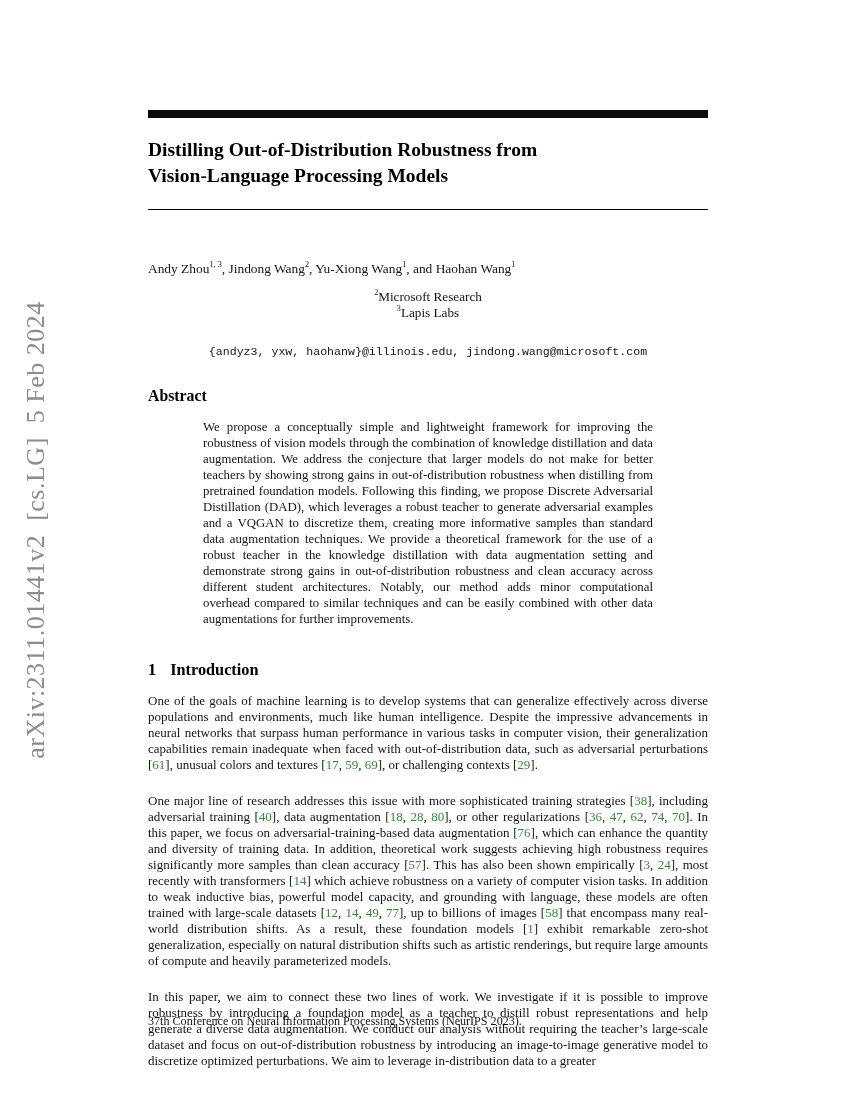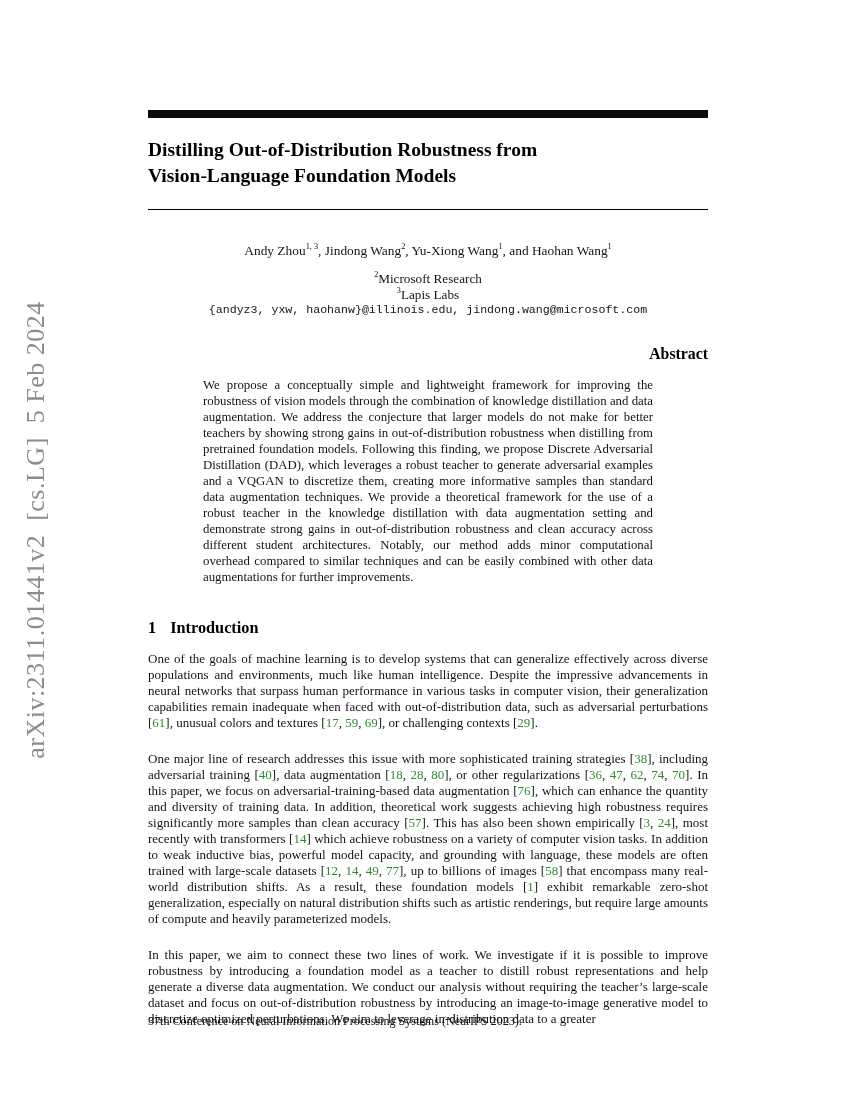--- a/index.html
+++ b/index.html
@@ -43,44 +43,43 @@
     color: #000;
   }
 
   .title-divider {
     border: none;
     border-top: 1.6px solid #000;
     margin: 20px 0 0 0;
   }
 
   .authors {
-    margin-top: 32px;
-    text-align: center;
+    margin-top: 50px;
     font-size: 13.4px;
     line-height: 17px;
   }
 
   .affiliations {
     margin-top: 12px;
     text-align: center;
     font-size: 13.2px;
     line-height: 15.8px;
   }
 
   .emails {
-    margin-top: 0;
+    margin-top: 24px;
     text-align: center;
     font-family: "Liberation Mono", "DejaVu Sans Mono", monospace;
     font-size: 11.6px;
     line-height: 14px;
   }
 
   .abstract-heading {
     margin-top: 27px;
-    text-align: right;
+    text-align: left;
     font-weight: bold;
     font-size: 15.8px;
     line-height: 20px;
     color: #000;
   }
 
   .abstract-text {
     margin: 13px auto 0 auto;
     width: 450px;
     font-size: 12.8px;
@@ -128,21 +127,21 @@
 <div class="page">
 
   <div class="arxiv-stamp">arXiv:2311.01441v2  [cs.LG]  5 Feb 2024</div>
 
   <div class="content">
 
     <div class="redaction-bar"></div>
 
     <div class="title">
       <div>Distilling Out-of-Distribution Robustness from</div>
-      <div>Vision-Language Foundation Models</div>
+      <div>Vision-Language Processing Models</div>
     </div>
 
     <hr class="title-divider">
 
     <div class="authors">Andy Zhou<sup class="auth-sup">1, 3</sup>, Jindong Wang<sup class="auth-sup">2</sup>, Yu-Xiong Wang<sup class="auth-sup">1</sup>, and Haohan Wang<sup class="auth-sup">1</sup></div>
 
     <div class="affiliations">
       <div><sup class="affil-sup">2</sup>Microsoft Research</div>
       <div><sup class="affil-sup">3</sup>Lapis Labs</div>
     </div>

